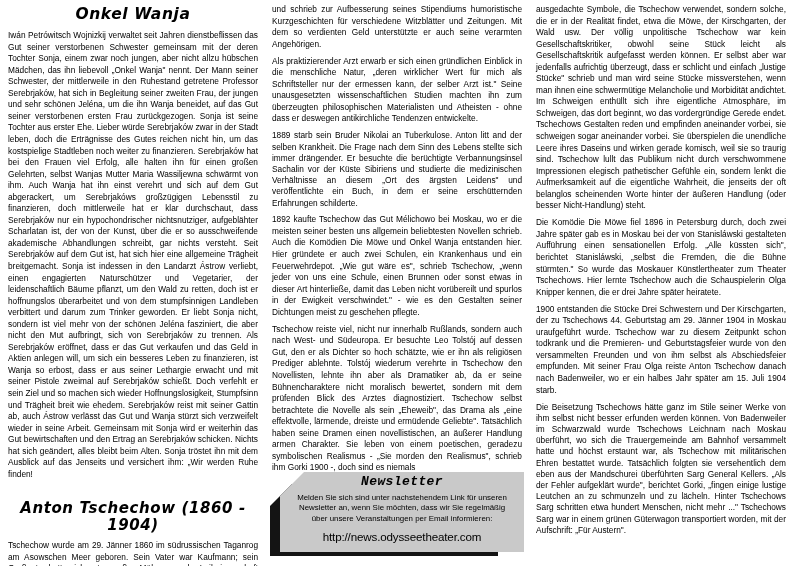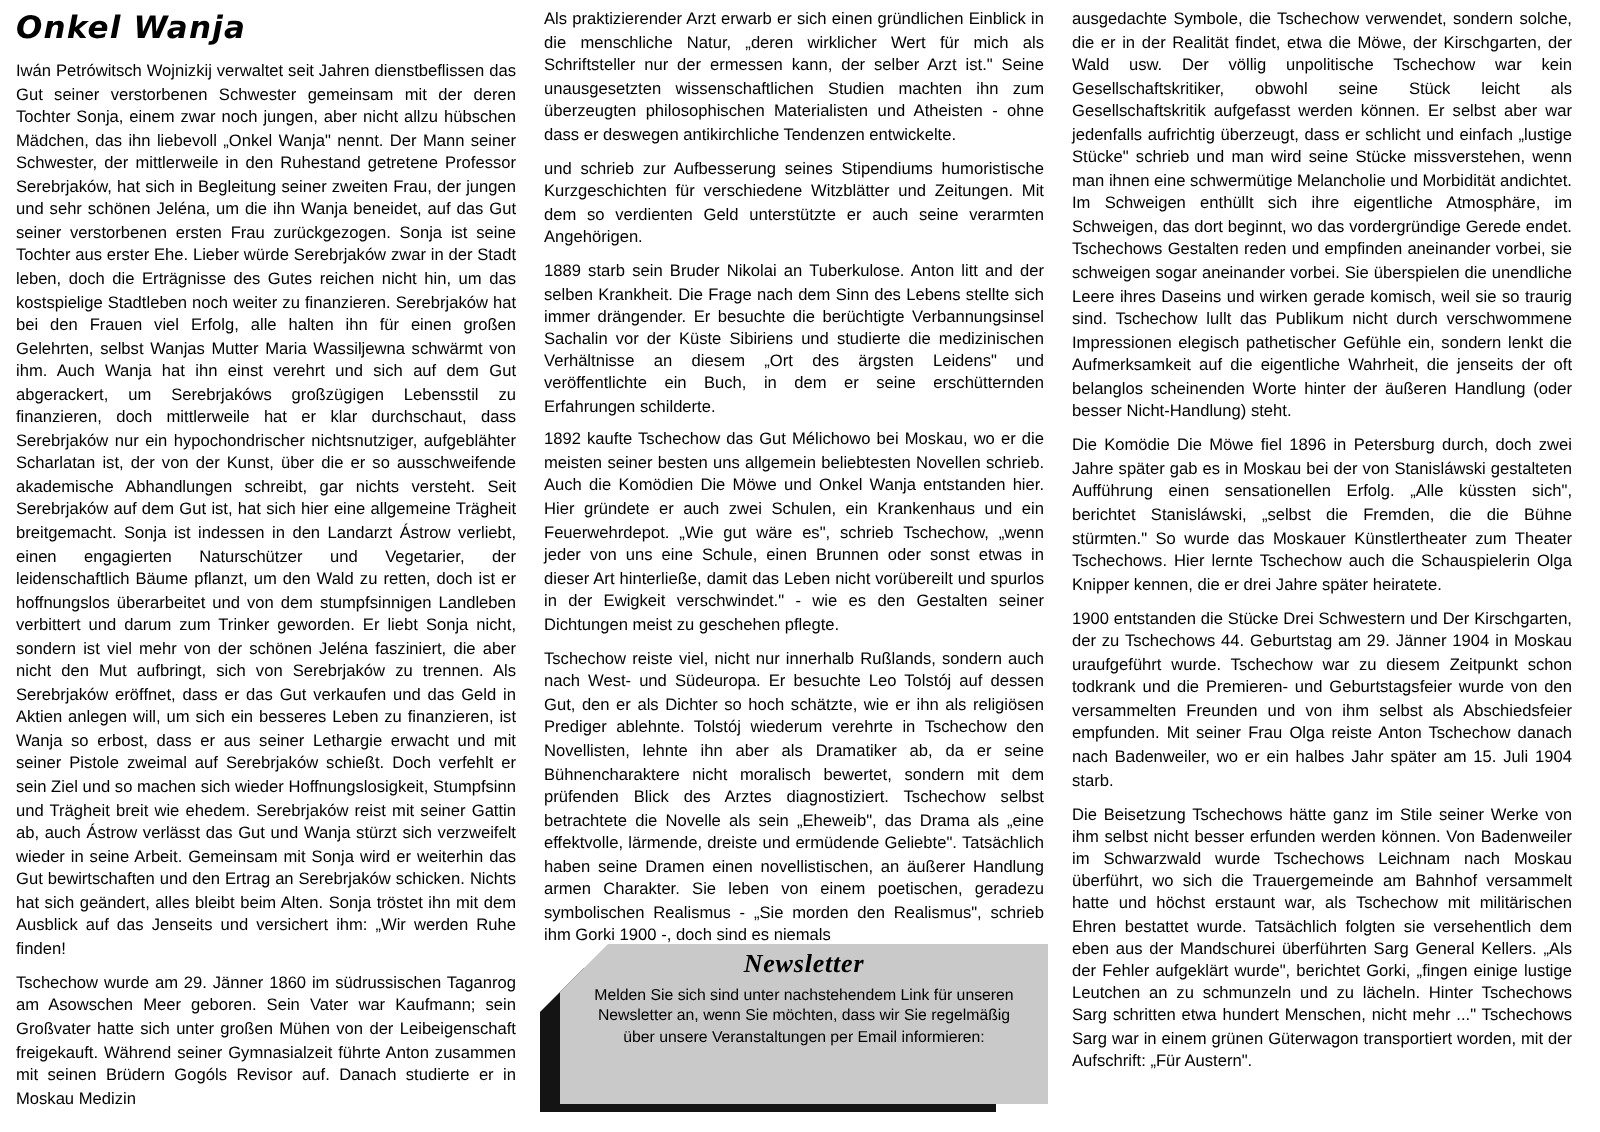--- a/index.html
+++ b/index.html
@@ -27,21 +27,21 @@
   .column {
     width: 250px;
     flex: 0 0 250px;
     position: relative;
   }
   h1.article-title {
     font-family: "DejaVu Sans", sans-serif;
     font-size: 15.5px;
     font-style: italic;
     font-weight: bold;
-    text-align: left;
+    text-align: center;
     letter-spacing: 0.6px;
     margin: 2px 0 7px 0;
     padding: 0;
     line-height: 1.1;
   }
   h1.article-title.second {
     margin-top: 20px;
     font-size: 15px;
   }
   p.body-text {
@@ -86,21 +86,21 @@
     width: 244px;
     height: 80px;
     background: #c9c9c9;
     -webkit-clip-path: polygon(0 24px, 24px 0, 244px 0, 244px 80px, 0 80px);
     clip-path: polygon(0 24px, 24px 0, 244px 0, 244px 80px, 0 80px);
     box-sizing: border-box;
     padding: 3px 8px 4px 8px;
     text-align: center;
   }
   .newsletter-title {
-    font-family: Liberation Serif, serif;
+    font-family: Liberation Mono, monospace;
     font-size: 13px;
     font-weight: bold;
     font-style: italic;
     letter-spacing: 0.4px;
     margin: 0 0 3px 0;
     line-height: 1.15;
   }
   .newsletter-body {
     font-size: 7.9px;
     line-height: 10.4px;
@@ -118,35 +118,37 @@
   }
 </style>
 </head>
 <body>
 
 <div class="page">
 
   <div class="column">
     <h1 class="article-title">Onkel Wanja</h1>
     <p class="body-text">Iwán Petrówitsch Wojnizkij verwaltet seit Jahren dienstbeflissen das Gut seiner verstorbenen Schwester gemeinsam mit der deren Tochter Sonja, einem zwar noch jungen, aber nicht allzu hübschen Mädchen, das ihn liebevoll „Onkel Wanja" nennt. Der Mann seiner Schwester, der mittlerweile in den Ruhestand getretene Professor Serebrjaków, hat sich in Begleitung seiner zweiten Frau, der jungen und sehr schönen Jeléna, um die ihn Wanja beneidet, auf das Gut seiner verstorbenen ersten Frau zurückgezogen. Sonja ist seine Tochter aus erster Ehe. Lieber würde Serebrjaków zwar in der Stadt leben, doch die Erträgnisse des Gutes reichen nicht hin, um das kostspielige Stadtleben noch weiter zu finanzieren. Serebrjaków hat bei den Frauen viel Erfolg, alle halten ihn für einen großen Gelehrten, selbst Wanjas Mutter Maria Wassiljewna schwärmt von ihm. Auch Wanja hat ihn einst verehrt und sich auf dem Gut abgerackert, um Serebrjakóws großzügigen Lebensstil zu finanzieren, doch mittlerweile hat er klar durchschaut, dass Serebrjaków nur ein hypochondrischer nichtsnutziger, aufgeblähter Scharlatan ist, der von der Kunst, über die er so ausschweifende akademische Abhandlungen schreibt, gar nichts versteht. Seit Serebrjaków auf dem Gut ist, hat sich hier eine allgemeine Trägheit breitgemacht. Sonja ist indessen in den Landarzt Ástrow verliebt, einen engagierten Naturschützer und Vegetarier, der leidenschaftlich Bäume pflanzt, um den Wald zu retten, doch ist er hoffnungslos überarbeitet und von dem stumpfsinnigen Landleben verbittert und darum zum Trinker geworden. Er liebt Sonja nicht, sondern ist viel mehr von der schönen Jeléna fasziniert, die aber nicht den Mut aufbringt, sich von Serebrjaków zu trennen. Als Serebrjaków eröffnet, dass er das Gut verkaufen und das Geld in Aktien anlegen will, um sich ein besseres Leben zu finanzieren, ist Wanja so erbost, dass er aus seiner Lethargie erwacht und mit seiner Pistole zweimal auf Serebrjaków schießt. Doch verfehlt er sein Ziel und so machen sich wieder Hoffnungslosigkeit, Stumpfsinn und Trägheit breit wie ehedem. Serebrjaków reist mit seiner Gattin ab, auch Ástrow verlässt das Gut und Wanja stürzt sich verzweifelt wieder in seine Arbeit. Gemeinsam mit Sonja wird er weiterhin das Gut bewirtschaften und den Ertrag an Serebrjaków schicken. Nichts hat sich geändert, alles bleibt beim Alten. Sonja tröstet ihn mit dem Ausblick auf das Jenseits und versichert ihm: „Wir werden Ruhe finden!</p>
+    <h1 class="article-title second">Anton Tschechow (1860 - 1904)</h1>
     <p class="body-text">Tschechow wurde am 29. Jänner 1860 im südrussischen Taganrog am Asowschen Meer geboren. Sein Vater war Kaufmann; sein Großvater hatte sich unter großen Mühen von der Leibeigenschaft freigekauft. Während seiner Gymnasialzeit führte Anton zusammen mit seinen Brüdern  Gogóls Revisor auf. Danach studierte er in Moskau Medizin</p>
   </div>
 
   <div class="column">
+    <p class="body-text">und schrieb zur Aufbesserung seines Stipendiums humoristische Kurzgeschichten für verschiedene Witzblätter und Zeitungen. Mit dem so verdienten Geld unterstützte er auch seine verarmten Angehörigen.</p>
     <p class="body-text">Als praktizierender Arzt erwarb er sich einen gründlichen Einblick in die menschliche Natur, „deren wirklicher Wert für mich als Schriftsteller nur der ermessen kann, der selber Arzt ist." Seine unausgesetzten wissenschaftlichen Studien machten ihn zum überzeugten philosophischen Materialisten und Atheisten - ohne dass er deswegen antikirchliche Tendenzen entwickelte.</p>
-    <p class="body-text">und schrieb zur Aufbesserung seines Stipendiums humoristische Kurzgeschichten für verschiedene Witzblätter und Zeitungen. Mit dem so verdienten Geld unterstützte er auch seine verarmten Angehörigen.</p>
     <p class="body-text tight">1889 starb sein Bruder Nikolai an Tuberkulose. Anton litt and der selben Krankheit. Die Frage nach dem Sinn des Lebens stellte sich immer drängender. Er besuchte die berüchtigte Verbannungsinsel Sachalin vor der Küste Sibiriens und studierte die medizinischen Verhältnisse an diesem „Ort des ärgsten Leidens" und veröffentlichte ein Buch, in dem er seine erschütternden Erfahrungen schilderte.</p>
     <p class="body-text">1892 kaufte Tschechow das Gut Mélichowo bei Moskau, wo er die meisten seiner besten uns allgemein beliebtesten Novellen schrieb. Auch die Komödien Die Möwe und Onkel Wanja entstanden hier. Hier gründete er auch zwei Schulen, ein Krankenhaus und ein Feuerwehrdepot. „Wie gut wäre es", schrieb Tschechow, „wenn jeder von uns eine Schule, einen Brunnen oder sonst etwas in dieser Art hinterließe, damit das Leben nicht vorübereilt und spurlos in der Ewigkeit verschwindet." - wie es den Gestalten seiner Dichtungen meist zu geschehen pflegte.</p>
     <p class="body-text">Tschechow reiste viel, nicht nur innerhalb Rußlands, sondern auch nach West- und Südeuropa. Er besuchte  Leo Tolstój auf dessen Gut, den er als Dichter so hoch schätzte, wie er ihn als religiösen Prediger ablehnte. Tolstój wiederum verehrte in Tschechow den Novellisten, lehnte ihn aber als Dramatiker ab, da er seine Bühnencharaktere nicht moralisch bewertet, sondern mit dem prüfenden Blick des Arztes diagnostiziert. Tschechow selbst betrachtete die Novelle als sein „Eheweib", das Drama als „eine effektvolle, lärmende, dreiste und ermüdende Geliebte". Tatsächlich haben seine Dramen einen novellistischen, an äußerer Handlung armen Charakter. Sie leben von einem poetischen, geradezu symbolischen Realismus - „Sie morden den Realismus", schrieb ihm  Gorki 1900 -, doch sind es niemals</p>
 
     <div class="newsletter-wrap">
       <div class="newsletter-shadow"></div>
       <div class="newsletter-box">
         <div class="newsletter-title">Newsletter</div>
         <div class="newsletter-body">Melden Sie sich sind unter nachstehendem Link für unseren Newsletter an, wenn Sie möchten, dass wir Sie regelmäßig über unsere Veranstaltungen per Email informieren:</div>
+        <a class="newsletter-link" href="#">http://news.odysseetheater.com</a>
       </div>
     </div>
   </div>
 
   <div class="column">
     <p class="body-text">ausgedachte Symbole, die Tschechow verwendet, sondern solche, die er in der Realität findet, etwa die Möwe, der Kirschgarten, der Wald usw. Der völlig unpolitische Tschechow war kein Gesellschaftskritiker, obwohl seine Stück leicht als Gesellschaftskritik aufgefasst werden können. Er selbst aber war jedenfalls aufrichtig überzeugt, dass er schlicht und einfach „lustige Stücke" schrieb und man wird seine Stücke missverstehen, wenn man ihnen eine schwermütige Melancholie und Morbidität andichtet. Im Schweigen enthüllt sich ihre eigentliche Atmosphäre, im Schweigen, das dort beginnt, wo das vordergründige Gerede endet. Tschechows Gestalten reden und empfinden aneinander vorbei, sie schweigen sogar aneinander vorbei. Sie überspielen die unendliche Leere ihres Daseins und wirken gerade komisch, weil sie so traurig sind. Tschechow lullt das Publikum nicht durch verschwommene Impressionen elegisch pathetischer Gefühle ein, sondern lenkt die Aufmerksamkeit auf die eigentliche Wahrheit, die jenseits der oft belanglos scheinenden Worte hinter der äußeren Handlung (oder besser Nicht-Handlung) steht.</p>
     <p class="body-text">Die Komödie Die Möwe fiel 1896 in Petersburg durch, doch zwei Jahre später gab es in Moskau bei der von  Stanisláwski gestalteten Aufführung einen sensationellen Erfolg. „Alle küssten sich", berichtet Stanisláwski, „selbst die Fremden, die die Bühne stürmten." So wurde das Moskauer Künstlertheater zum Theater Tschechows. Hier lernte Tschechow auch die Schauspielerin Olga Knipper kennen, die er drei Jahre später heiratete.</p>
     <p class="body-text">1900 entstanden die Stücke Drei Schwestern und Der Kirschgarten, der zu Tschechows 44. Geburtstag am 29. Jänner 1904 in Moskau uraufgeführt wurde. Tschechow war zu diesem Zeitpunkt schon todkrank und die Premieren- und Geburtstagsfeier wurde von den versammelten Freunden und von ihm selbst als Abschiedsfeier empfunden. Mit seiner Frau Olga reiste Anton Tschechow danach nach Badenweiler, wo er ein halbes Jahr später am 15. Juli 1904 starb.</p>
     <p class="body-text tight">Die Beisetzung Tschechows hätte ganz im Stile seiner Werke von ihm selbst nicht besser erfunden werden können. Von Badenweiler im Schwarzwald wurde Tschechows Leichnam nach Moskau überführt, wo sich die Trauergemeinde am Bahnhof versammelt hatte und höchst erstaunt war, als Tschechow mit militärischen Ehren bestattet wurde. Tatsächlich folgten sie versehentlich dem eben aus der Mandschurei überführten Sarg General Kellers. „Als der Fehler aufgeklärt wurde", berichtet Gorki, „fingen einige lustige Leutchen an zu schmunzeln und zu lächeln. Hinter Tschechows Sarg schritten etwa hundert Menschen, nicht mehr ..." Tschechows Sarg war in einem grünen Güterwagon transportiert worden, mit der Aufschrift: „Für Austern".</p>
   </div>

